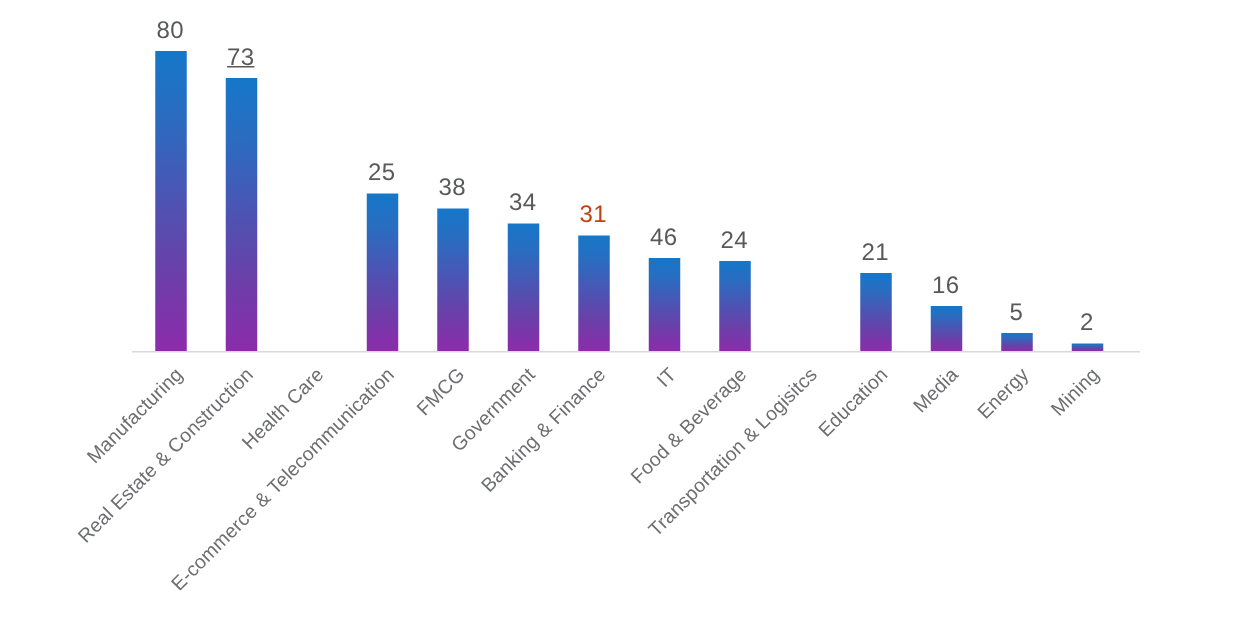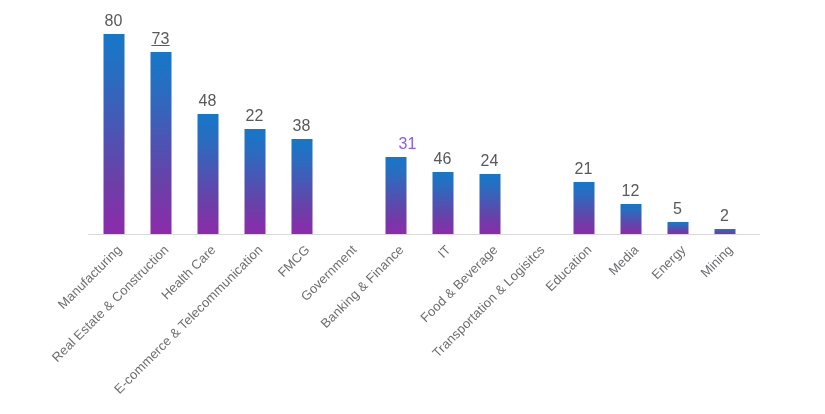--- a/index.html
+++ b/index.html
@@ -97,51 +97,51 @@
 
   <div id="plot-area">
       <div class="bar-slot" style="left: 0px;">
         <div class="bar" title="Manufacturing: 80" style="height: 200px; background: linear-gradient(rgb(21, 119, 201) 0%, rgb(42, 108, 192) 22%, rgb(75, 85, 180) 48%, rgb(107, 63, 168) 74%, rgb(141, 43, 172) 100%);"></div>
         <div class="bar-value" style="bottom: 204px; color: rgb(88, 89, 91);">80</div>
       </div>
       <div class="bar-slot" style="left: 47px;">
         <div class="bar" title="Real Estate &amp; Construction: 73" style="height: 182.5px; background: linear-gradient(rgb(21, 119, 201) 0%, rgb(42, 108, 192) 22%, rgb(75, 85, 180) 48%, rgb(107, 63, 168) 74%, rgb(141, 43, 172) 100%);"></div>
         <div class="bar-value" style="bottom: 186.5px; color: rgb(88, 89, 91); text-decoration: underline;">73</div>
       </div>
-      <div class="bar-slot" style="left: 94px;">
-        <div class="bar" title="Health Care: 48" style="height: 120px; background: linear-gradient(rgb(21, 119, 201) 0%, rgb(42, 108, 192) 22%, rgb(75, 85, 180) 48%, rgb(107, 63, 168) 74%, rgb(141, 43, 172) 100%);"></div>
-        <div class="bar-value" style="bottom: 124px; color: rgb(88, 89, 91);">48</div>
-      </div>
       <div class="bar-slot" style="left: 141px;">
         <div class="bar" title="E-commerce &amp; Telecommunication: 42" style="height: 105px; background: linear-gradient(rgb(21, 119, 201) 0%, rgb(42, 108, 192) 22%, rgb(75, 85, 180) 48%, rgb(107, 63, 168) 74%, rgb(141, 43, 172) 100%);"></div>
-        <div class="bar-value" style="bottom: 109px; color: rgb(88, 89, 91);">22</div>
+        <div class="bar-value" style="bottom: 109px; color: rgb(88, 89, 91);">25</div>
       </div>
       <div class="bar-slot" style="left: 188px;">
         <div class="bar" title="FMCG: 38" style="height: 95px; background: linear-gradient(rgb(21, 119, 201) 0%, rgb(42, 108, 192) 22%, rgb(75, 85, 180) 48%, rgb(107, 63, 168) 74%, rgb(141, 43, 172) 100%);"></div>
         <div class="bar-value" style="bottom: 99px; color: rgb(88, 89, 91);">38</div>
       </div>
+      <div class="bar-slot" style="left: 235px;">
+        <div class="bar" title="Government: 34" style="height: 85px; background: linear-gradient(rgb(21, 119, 201) 0%, rgb(42, 108, 192) 22%, rgb(75, 85, 180) 48%, rgb(107, 63, 168) 74%, rgb(141, 43, 172) 100%);"></div>
+        <div class="bar-value" style="bottom: 89px; color: rgb(88, 89, 91);">34</div>
+      </div>
       <div class="bar-slot" style="left: 282px;">
         <div class="bar" title="Banking &amp; Finance: 31" style="height: 77.5px; background: linear-gradient(rgb(21, 119, 201) 0%, rgb(42, 108, 192) 22%, rgb(75, 85, 180) 48%, rgb(107, 63, 168) 74%, rgb(141, 43, 172) 100%);"></div>
-        <div class="bar-value" style="bottom: 81.5px; color: #8b5cf6; margin-left: 12px;">31</div>
+        <div class="bar-value" style="bottom: 81.5px; color: #c2410c;">31</div>
       </div>
       <div class="bar-slot" style="left: 329px;">
         <div class="bar" title="IT: 25" style="height: 62.5px; background: linear-gradient(rgb(21, 119, 201) 0%, rgb(42, 108, 192) 22%, rgb(75, 85, 180) 48%, rgb(107, 63, 168) 74%, rgb(141, 43, 172) 100%);"></div>
         <div class="bar-value" style="bottom: 66.5px; color: rgb(88, 89, 91);">46</div>
       </div>
       <div class="bar-slot" style="left: 376px;">
         <div class="bar" title="Food &amp; Beverage: 24" style="height: 60px; background: linear-gradient(rgb(21, 119, 201) 0%, rgb(42, 108, 192) 22%, rgb(75, 85, 180) 48%, rgb(107, 63, 168) 74%, rgb(141, 43, 172) 100%);"></div>
         <div class="bar-value" style="bottom: 64px; color: rgb(88, 89, 91);">24</div>
       </div>
       <div class="bar-slot" style="left: 470px;">
         <div class="bar" title="Education: 21" style="height: 52.5px; background: linear-gradient(rgb(21, 119, 201) 0%, rgb(42, 108, 192) 22%, rgb(75, 85, 180) 48%, rgb(107, 63, 168) 74%, rgb(141, 43, 172) 100%);"></div>
         <div class="bar-value" style="bottom: 56.5px; color: rgb(88, 89, 91);">21</div>
       </div>
       <div class="bar-slot" style="left: 517px;">
         <div class="bar" title="Media: 12" style="height: 30px; background: linear-gradient(rgb(21, 119, 201) 0%, rgb(42, 108, 192) 22%, rgb(75, 85, 180) 48%, rgb(107, 63, 168) 74%, rgb(141, 43, 172) 100%);"></div>
-        <div class="bar-value" style="bottom: 34px; color: rgb(88, 89, 91);">12</div>
+        <div class="bar-value" style="bottom: 34px; color: rgb(88, 89, 91);">16</div>
       </div>
       <div class="bar-slot" style="left: 564px;">
         <div class="bar" title="Energy: 5" style="height: 12.5px; background: linear-gradient(rgb(21, 119, 201) 0%, rgb(42, 108, 192) 22%, rgb(75, 85, 180) 48%, rgb(107, 63, 168) 74%, rgb(141, 43, 172) 100%);"></div>
         <div class="bar-value" style="bottom: 16.5px; color: rgb(88, 89, 91);">5</div>
       </div>
       <div class="bar-slot" style="left: 611px;">
         <div class="bar" title="Mining: 2" style="height: 5px; background: linear-gradient(rgb(21, 119, 201) 0%, rgb(42, 108, 192) 22%, rgb(75, 85, 180) 48%, rgb(107, 63, 168) 74%, rgb(141, 43, 172) 100%);"></div>
         <div class="bar-value" style="bottom: 9px; color: rgb(88, 89, 91);">2</div>
       </div>
     </div>

